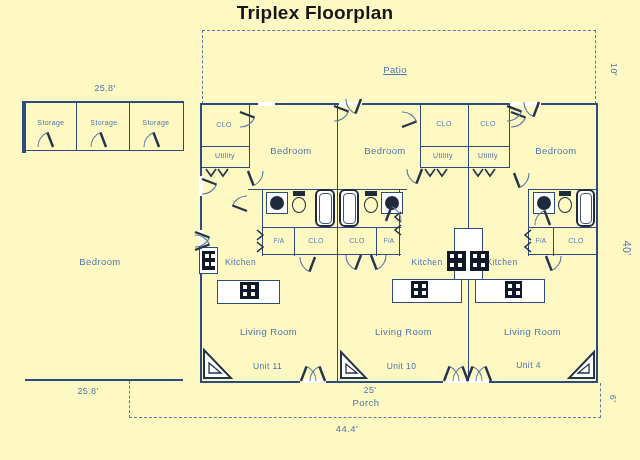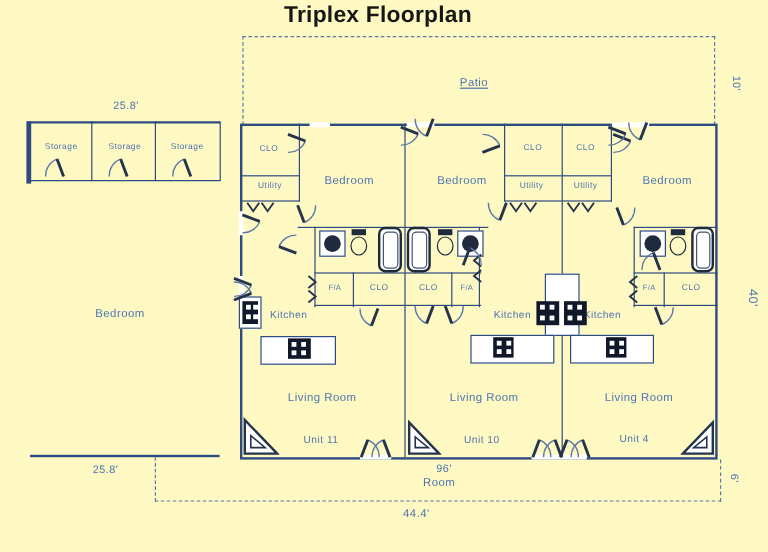--- a/index.html
+++ b/index.html
@@ -290,18 +290,18 @@
   <svg class="door" style="left:465px;top:364px;" width="14" height="14">
       <use href="#door"></use>
     </svg>
   <svg class="door f" style="left:479px;top:364px;" width="14" height="14">
       <use href="#door"></use>
     </svg>
 
   <div class="dashv" style="left:129px;top:381px;height:37px;"></div>
   <div class="dashh" style="left:129px;top:417px;width:472px;"></div>
   <div class="dashv" style="left:599.5px;top:383px;height:35px;"></div>
-  <div class="dim" style="left:340px;top:386px;width:60px;">96'</div>
-  <div class="lbl big" style="left:336px;top:398px;width:60px;">Room</div>
+  <div class="dim" style="left:340px;top:386px;width:60px;">25'</div>
+  <div class="lbl big" style="left:336px;top:398px;width:60px;">Porch</div>
   <div class="dim vert" style="left:601px;top:394px;width:22px;">6'</div>
   <div class="dim" style="left:307px;top:424px;width:80px;font-size:9.5px;">44.4'</div>
 
 </div>
 
 </body></html>

